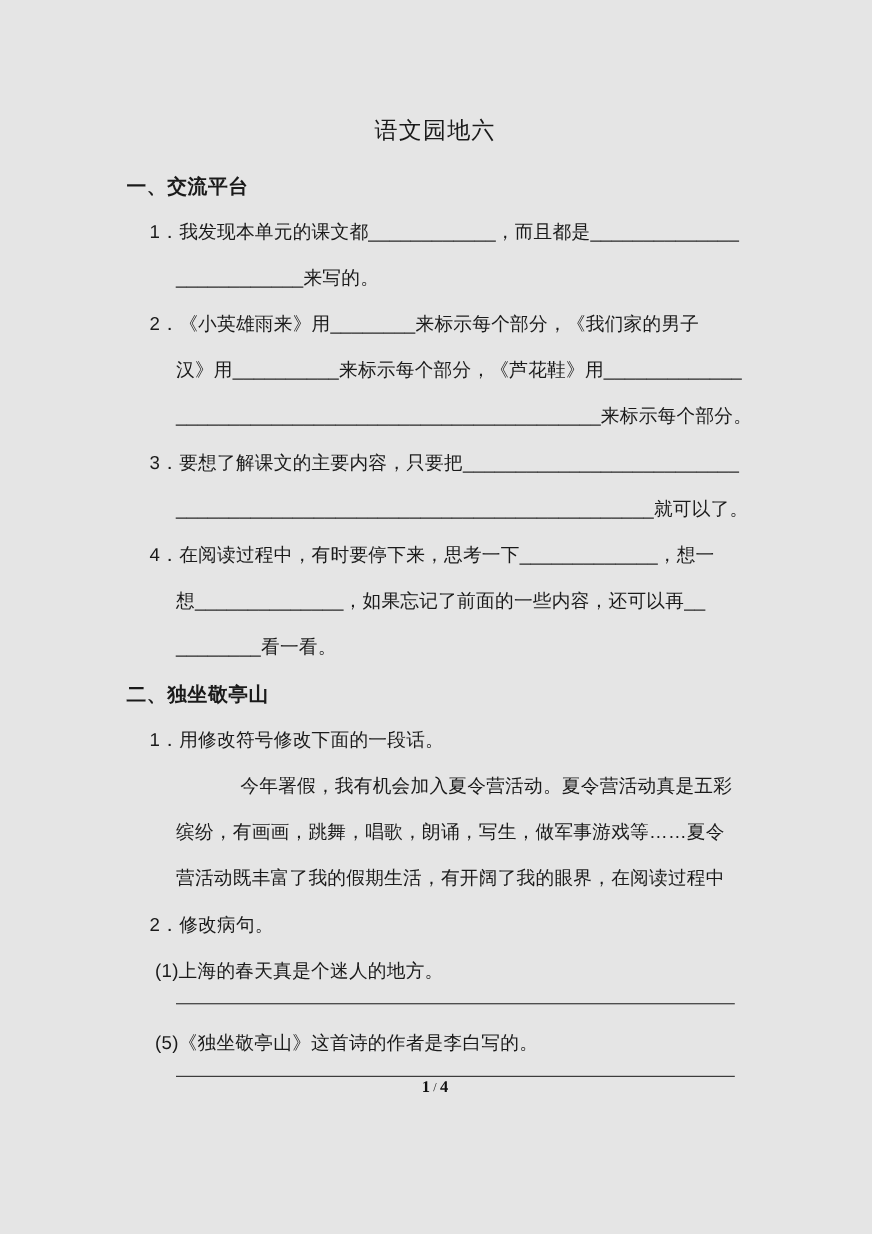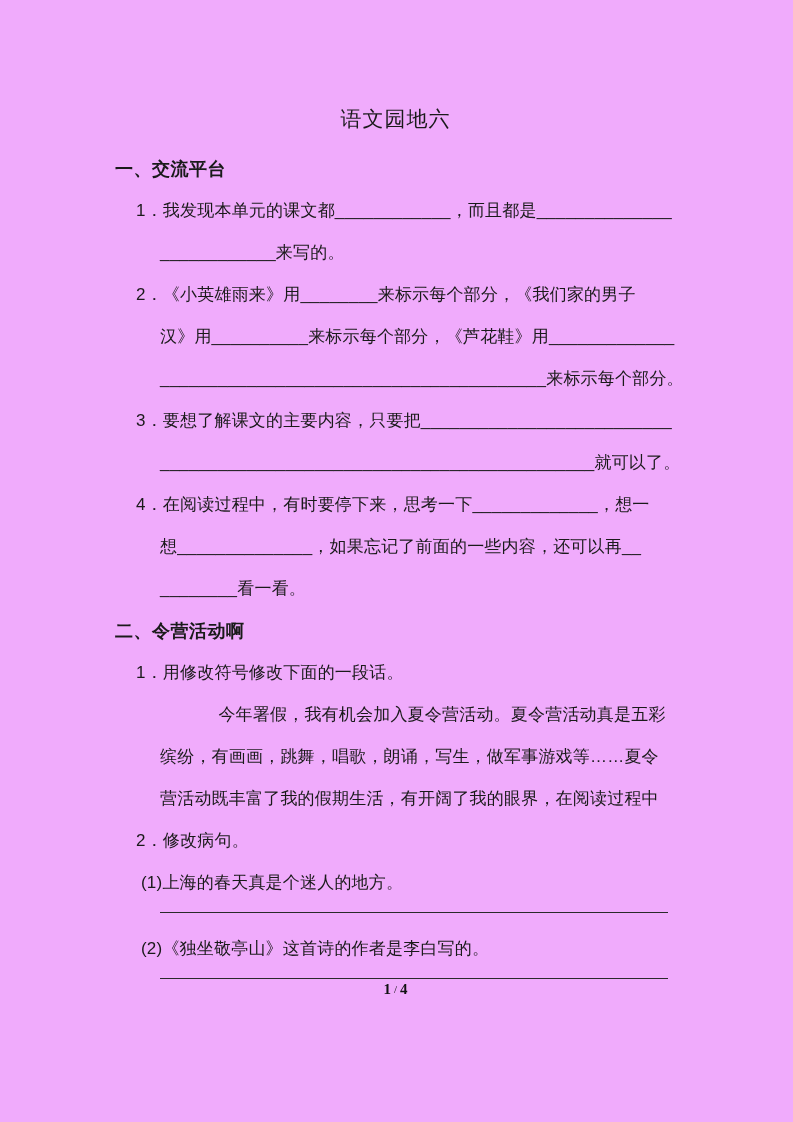--- a/index.html
+++ b/index.html
@@ -4,21 +4,21 @@
 <style>
   html, body {
     margin: 0;
     padding: 0;
     background: #ffffff;
   }
   .page {
     position: relative;
     width: 793px;
     height: 1122px;
-    background: #f0abfc;
+    background: #e5e5e5;
     color: #1a1a1a;
     font-family: "Liberation Sans", "DejaVu Sans", sans-serif;
     overflow: hidden;
     box-sizing: border-box;
   }
   .content {
     box-sizing: border-box;
     padding: 104px 117px 0 115px;
   }
   .title {
@@ -88,33 +88,33 @@
 
       <div class="line ln-item">3．要想了解课文的主要内容，只要把__________________________</div>
       <div class="line ln-cont">_____________________________________________就可以了。</div>
 
       <div class="line ln-item">4．在阅读过程中，有时要停下来，思考一下_____________，想一</div>
       <div class="line ln-cont">想______________，如果忘记了前面的一些内容，还可以再__</div>
       <div class="line ln-cont">________看一看。</div>
     </section>
 
     <section>
-      <h2 class="sec-heading">二、令营活动啊</h2>
+      <h2 class="sec-heading">二、独坐敬亭山</h2>
 
       <div class="line ln-item">1．用修改符号修改下面的一段话。</div>
       <div class="line ln-parafirst">今年署假，我有机会加入夏令营活动。夏令营活动真是五彩</div>
       <div class="line ln-cont">缤纷，有画画，跳舞，唱歌，朗诵，写生，做军事游戏等……夏令</div>
       <div class="line ln-cont">营活动既丰富了我的假期生活，有开阔了我的眼界，在阅读过程中</div>
 
       <div class="line ln-item">2．修改病句。</div>
 
       <div class="line ln-sub">(1)上海的春天真是个迷人的地方。</div>
       <div class="rule"></div>
 
-      <div class="line ln-sub">(2)《独坐敬亭山》这首诗的作者是李白写的。</div>
+      <div class="line ln-sub">(5)《独坐敬亭山》这首诗的作者是李白写的。</div>
       <div class="rule last"></div>
     </section>
 
     <div class="footer">
       <span>1</span><span class="slash">/</span><span>4</span>
     </div>
 
   </div>
 </div>
 

